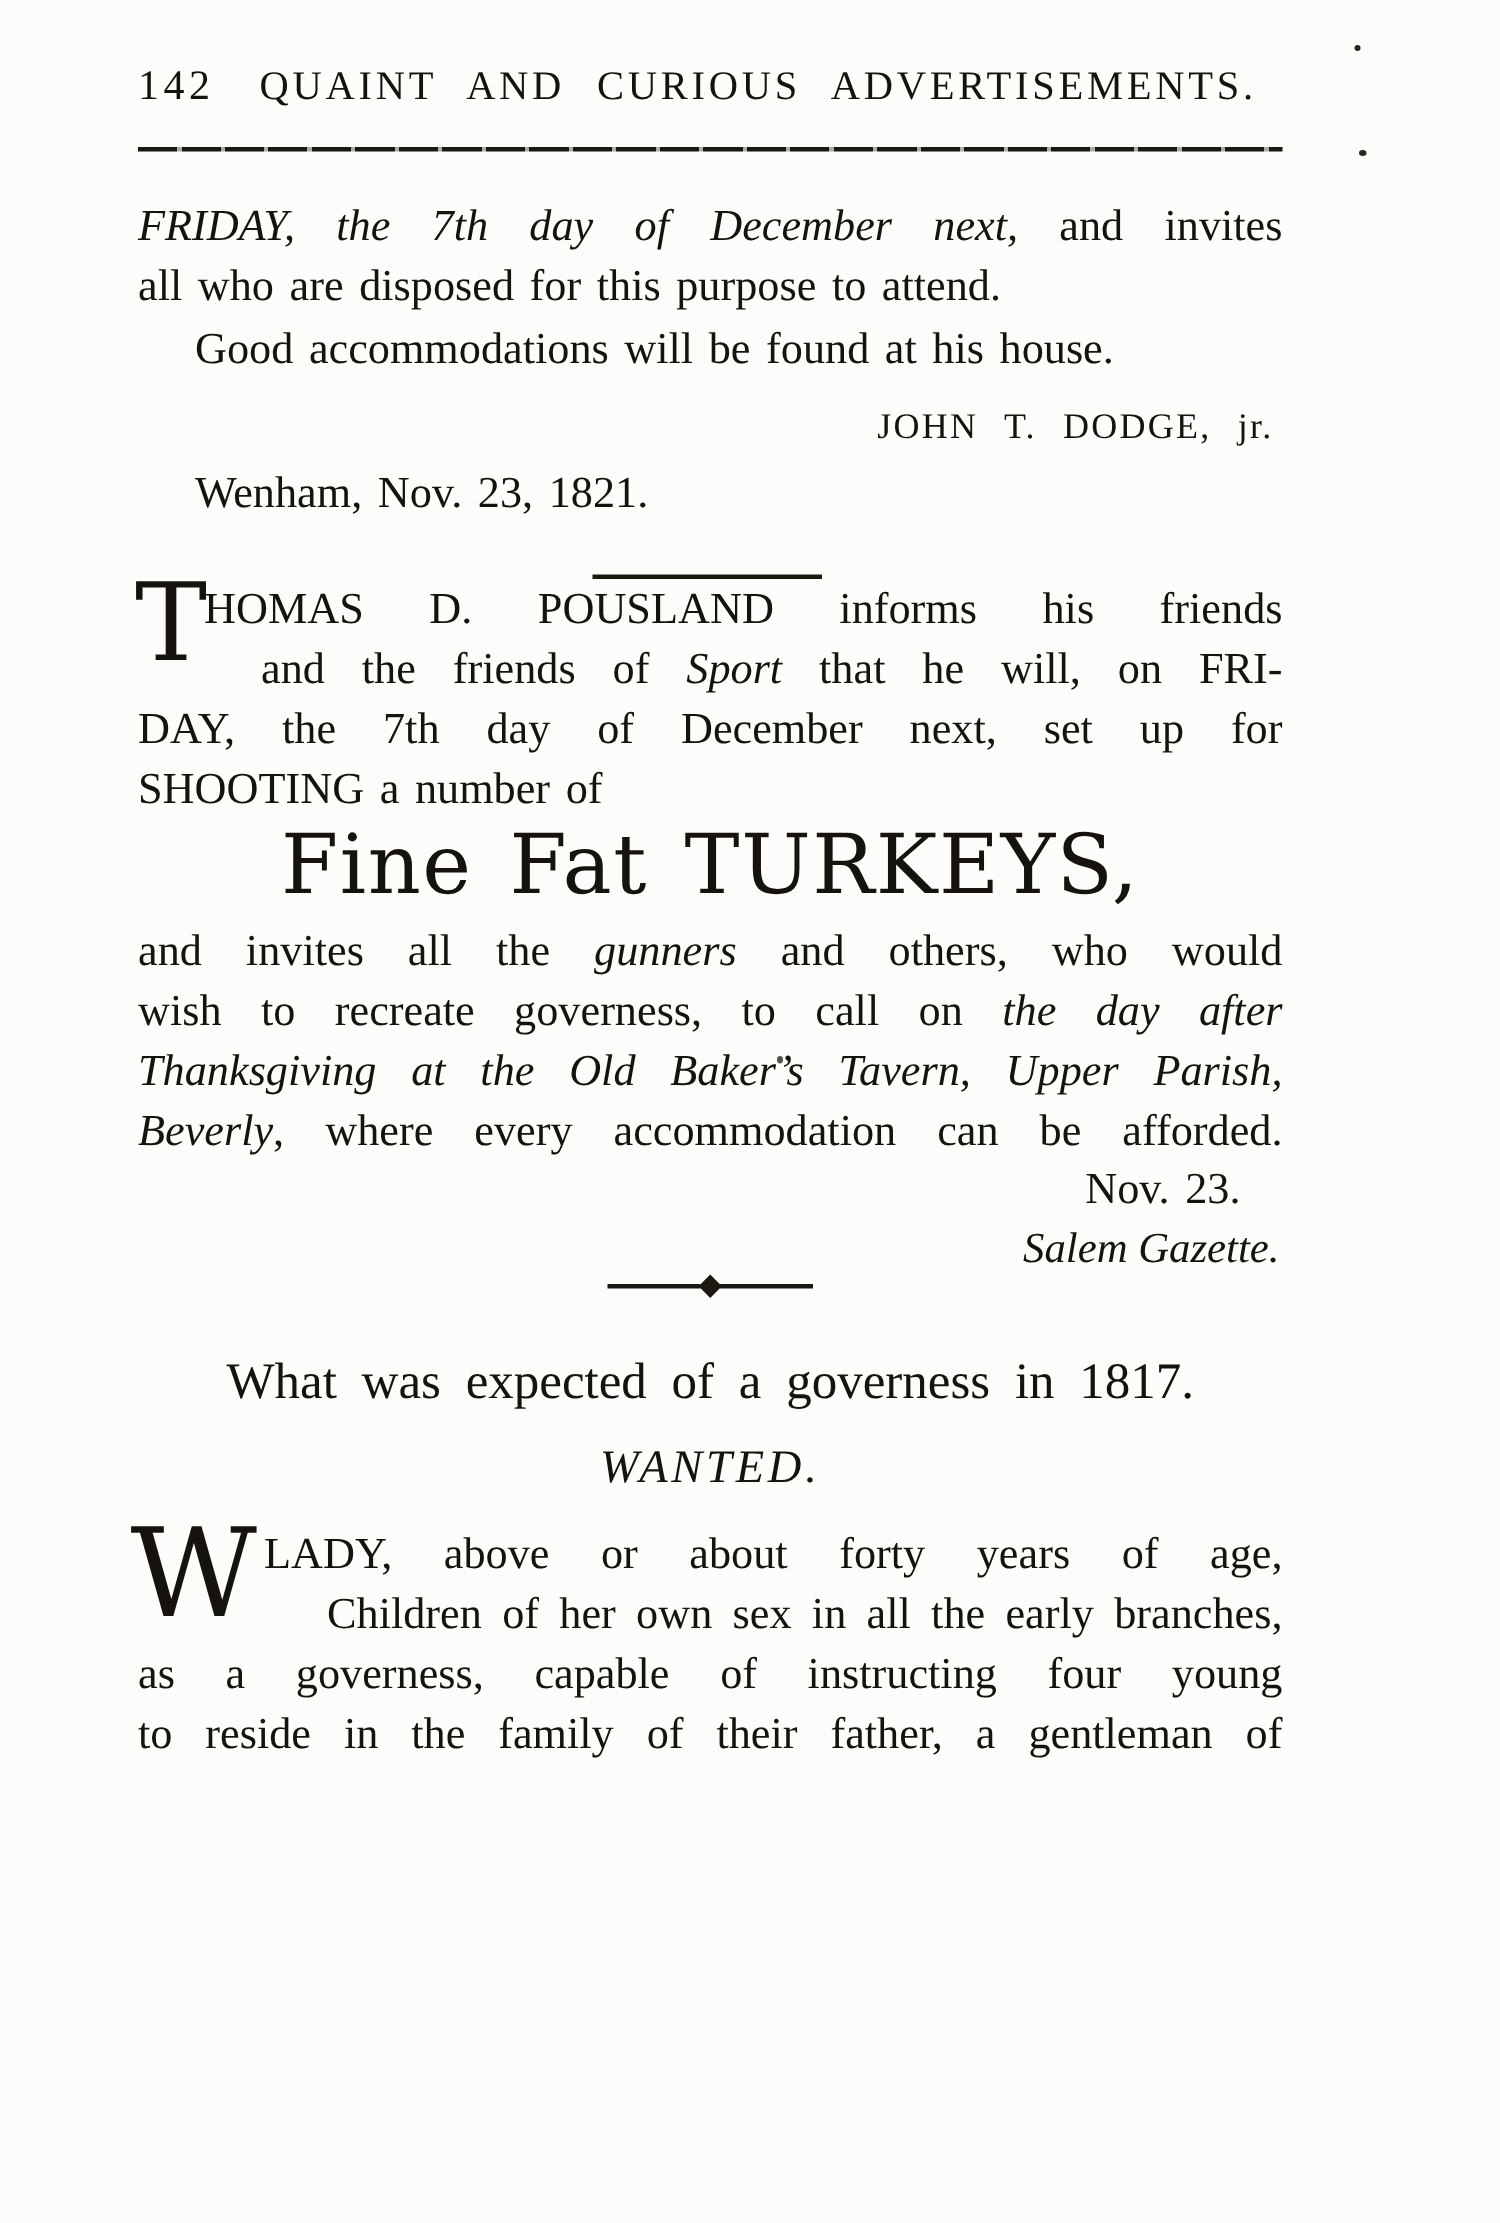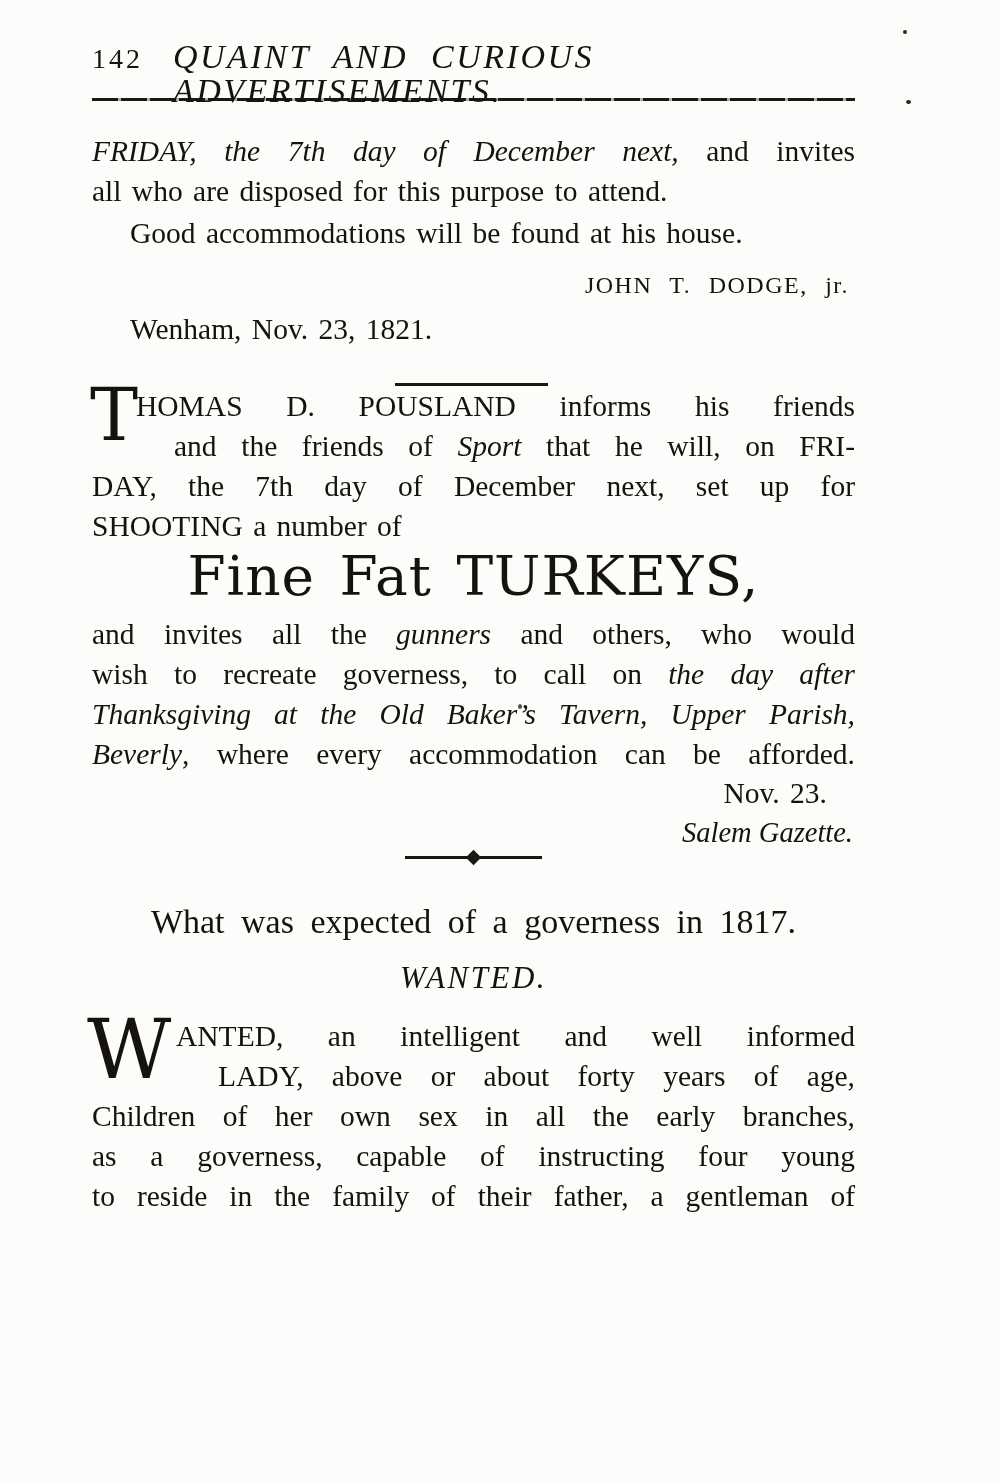--- a/index.html
+++ b/index.html
@@ -6,21 +6,21 @@
   .page{
     position:relative; width:1000px; height:1482px;
     background:#fcfcfa; color:#16120d; overflow:hidden;
     font-family:"Liberation Serif", serif;
   }
   .content{position:absolute; left:92px; top:0; width:763px;}
 
   
   .header{margin-top:40px; height:34px; line-height:34px; display:flex; align-items:baseline;}
   .pagenum{font-size:28px; letter-spacing:3px;}
-  .running-title{font-size:34px; letter-spacing:2.5px; word-spacing:12px; margin-left:30px;font-style:italic;}
+  .running-title{font-size:27px; letter-spacing:2.5px; word-spacing:12px; margin-left:30px;}
   .header-rule{
     margin-top:24px; height:3px;
     background:repeating-linear-gradient(90deg,#1b1711 0 26px, rgba(27,23,17,.35) 26px 29px);
   }
 
   
   .btxt{font-size:29.5px; line-height:40px; word-spacing:3px;}
   .line{white-space:nowrap;}
   .jpara .line{text-align:justify; text-align-last:justify; white-space:normal;}
   .it{font-style:italic;}
@@ -125,21 +125,20 @@
       <span class="dia"></span>
       <span class="seg"></span>
     </div>
 
     <div class="gov-heading">What was expected of a governess in 1817.</div>
     <div class="gov-sub">WANTED.</div>
 
     <div class="dc-para w-para">
       <span class="dropcap dropcap-w">W</span>
       <div id="gov-lines" class="btxt jpara">
-          <div class="line"><span>ANTED, an intelligent and well informed</span></div>
           <div class="line"><span>LADY, above or about forty years of age,</span></div>
           <div class="line"><span>Children of her own sex in all the early branches,</span></div>
           <div class="line"><span>as a governess, capable of instructing four young</span></div>
           <div class="line"><span>to reside in the family of their father, a gentleman of</span></div>
         </div>
     </div>
 
   </div>
 
   <div class="speck" id="speck1"></div>

